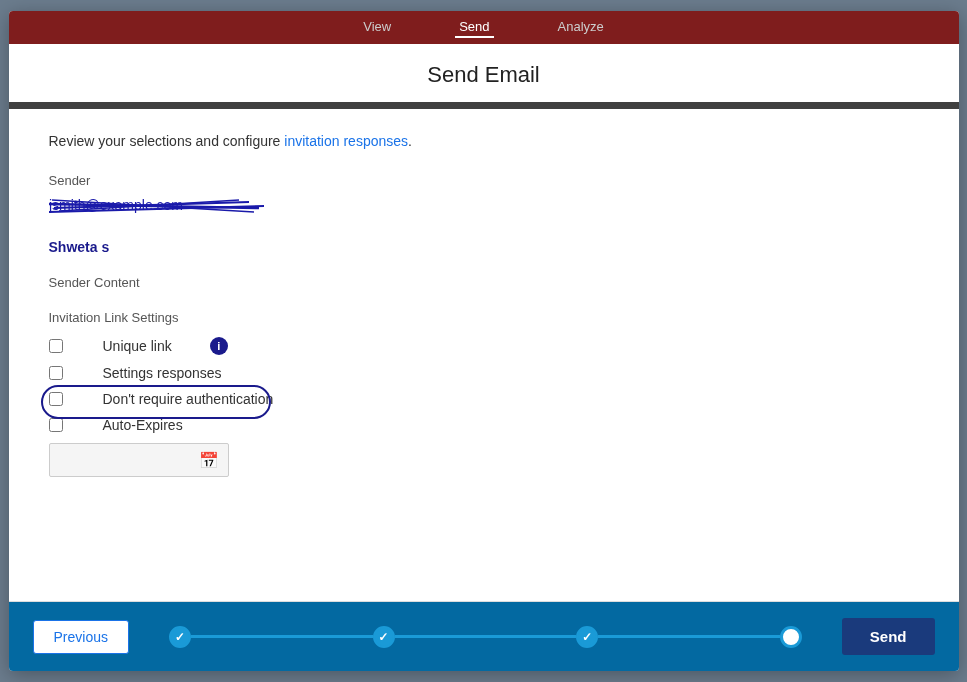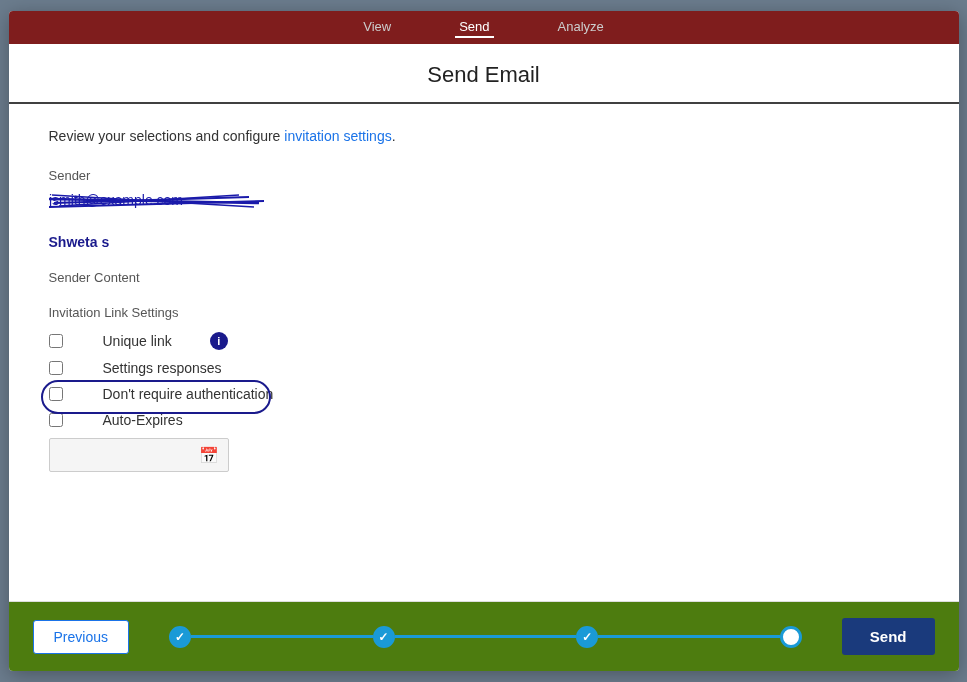--- a/index.html
+++ b/index.html
@@ -17,21 +17,21 @@
       width: 950px;
       height: 660px;
       border-radius: 4px;
       display: flex;
       flex-direction: column;
       overflow: hidden;
       box-shadow: 0 4px 20px rgba(0,0,0,0.3);
     }
     .modal-header {
       padding: 18px 24px 14px;
-      border-bottom: 2px solid #404040;
+      border-bottom: 7px solid #404040;
       text-align: center;
       position: relative;
     }
     .modal-header h2 {
       font-size: 22px;
       color: #222;
       font-weight: normal;
     }
     .modal-body {
       flex: 1;
@@ -129,21 +129,21 @@
     .calendar-icon {
       color: #777;
       font-size: 16px;
     }
     .modal-footer {
       border-top: 1px solid #ddd;
       padding: 16px 24px;
       display: flex;
       align-items: center;
       justify-content: flex-start;
-      background: #4d7c0f;
+      background: #0369a1;
       margin-top: 31px;
     }
     .btn-previous {
       border: 1px solid #1a73e8;
       background: #fff;
       color: #1a73e8;
       padding: 8px 20px;
       font-size: 14px;
       border-radius: 3px;
       cursor: pointer;
@@ -227,21 +227,21 @@
     <span class="nav-tab active">Send</span>
     <span class="nav-tab">Analyze</span>
   </div>
 
   <div class="modal-header">
     <h2>Send Email</h2>
   </div>
 
   <div class="modal-body">
     <p class="intro-text">
-      Review your selections and configure <a>invitation settings</a>.
+      Review your selections and configure <a>invitation responses</a>.
     </p>
 
     <div class="field-group">
       <div class="field-label">Sender</div>
       <div class="email-text">
         
         <svg width="220" height="22">
           <text x="0" y="16" font-size="14" fill="#1a1aaa" font-family="Arial">jsmith@example.com</text>
           <line x1="0" y1="10" x2="210" y2="14" stroke="#1a1aaa" stroke-width="2.5"></line>
           <line x1="5" y1="14" x2="200" y2="8" stroke="#1a1aaa" stroke-width="2"></line>

